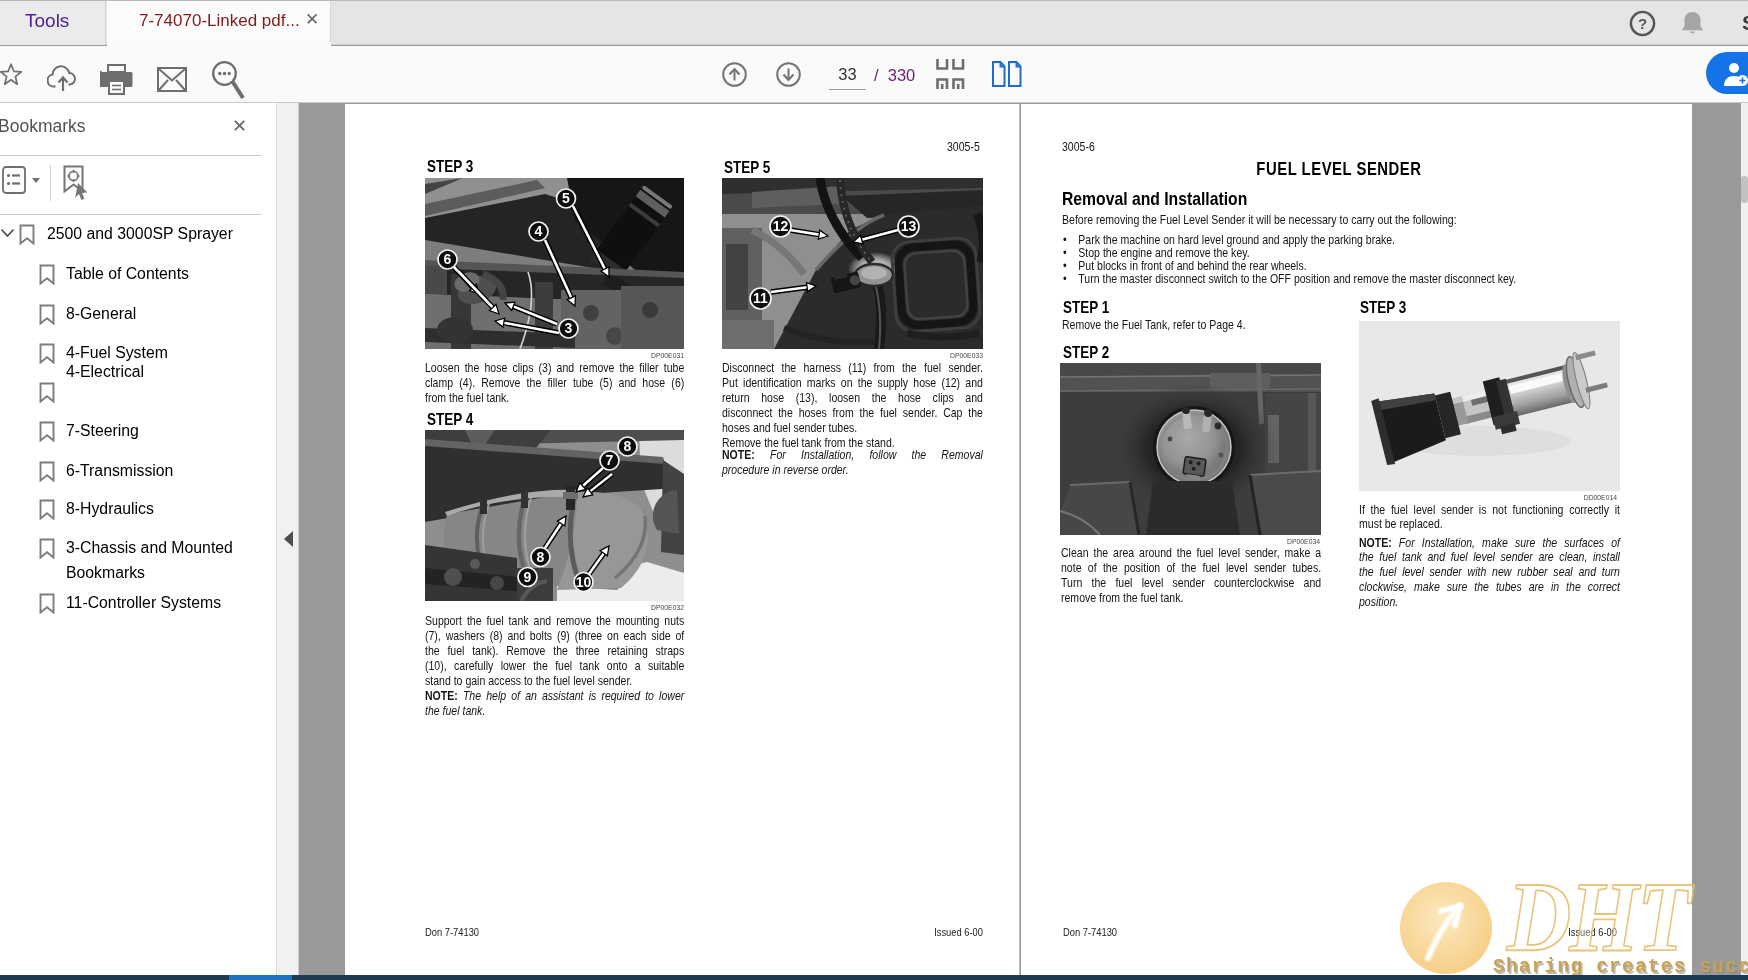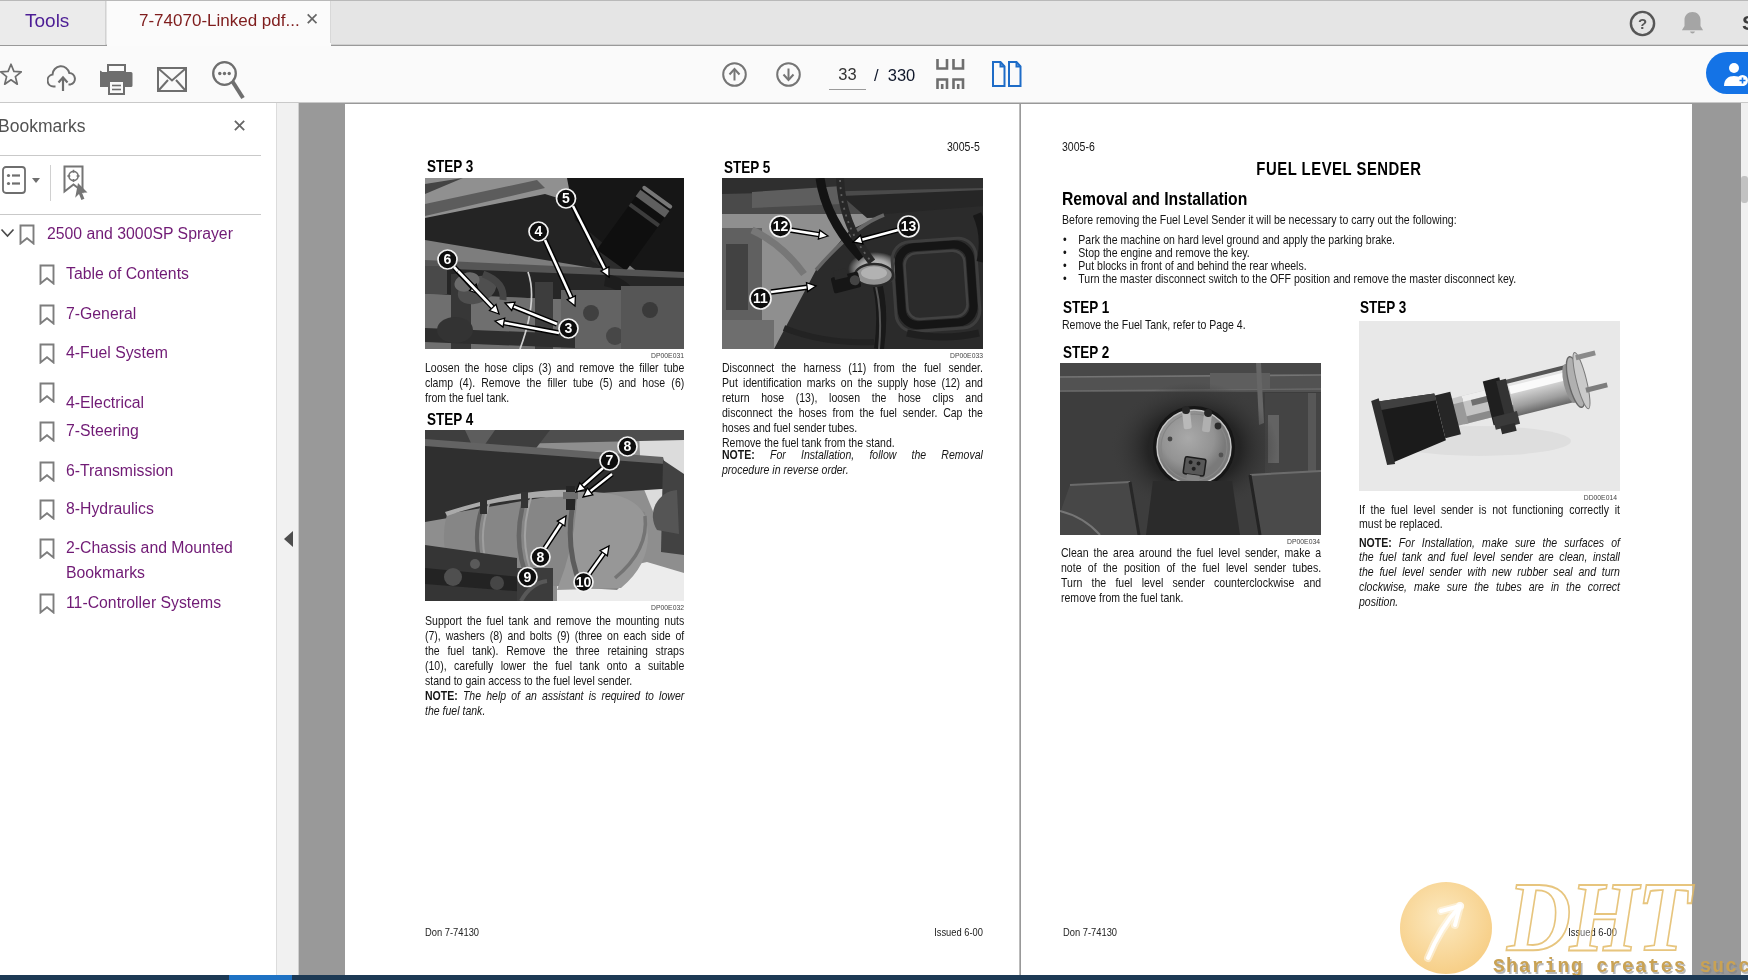--- a/index.html
+++ b/index.html
@@ -5,21 +5,21 @@
 *{margin:0;padding:0;box-sizing:border-box}
 html,body{width:1748px;height:980px;overflow:hidden;background:#999;font-family:"Liberation Sans",sans-serif}
 .ab{position:absolute}
 .cx{transform:scaleX(.85);transform-origin:0 0}
 .crx{transform:scaleX(.85);transform-origin:100% 0;text-align:right}
 .t{font-size:12.4px;line-height:14.9px;color:#151515}
 .j{text-align:justify;text-align-last:justify}
 .step{font-weight:bold;font-size:15.9px;color:#000;white-space:nowrap}
 .lbl{font-size:8px;color:#444;white-space:nowrap}
 .ft{font-size:11px;color:#222;white-space:nowrap}
-.bm{font-size:15.8px;color:#701a75;white-space:nowrap}
+.bm{font-size:15.8px;color:#000000;white-space:nowrap}
 i{font-style:italic}
 </style>
 </head>
 <body>
 
 <div class="ab" style="left:0;top:0;width:1748px;height:45px;background:#e5e5e5;border-top:1px solid #b9b9b9;border-bottom:1px solid #cfcfcf"></div>
 <div class="ab" style="left:0;top:1px;width:106px;height:44px;background:#ebebeb;border-right:1px solid #d2d2d2"></div>
 <div class="ab" style="left:25px;top:10px;font-size:19px;color:#4c1d95">Tools</div>
 <div class="ab" style="left:107px;top:1px;width:224px;height:44px;background:#fbfbfb;border-right:1px solid #d8d8d8"></div>
 <div class="ab" style="left:139px;top:11px;font-size:17px;color:#7f1d1d">7-74070-Linked pdf...</div>
@@ -67,21 +67,21 @@
     <circle cx="12.5" cy="12.5" r="11.3" fill="none" stroke="#757575" stroke-width="2"></circle>
     <line x1="12.5" y1="18.5" x2="12.5" y2="8" stroke="#757575" stroke-width="2"></line>
     <path d="M7.5 12.5 L12.5 7 L17.5 12.5" fill="none" stroke="#757575" stroke-width="2"></path>
   </svg>
 <svg class="ab" style="left:776px;top:62px" width="25" height="25" viewBox="0 0 25 25">
     <circle cx="12.5" cy="12.5" r="11.3" fill="none" stroke="#757575" stroke-width="2"></circle>
     <line x1="12.5" y1="6.5" x2="12.5" y2="17" stroke="#757575" stroke-width="2"></line>
     <path d="M7.5 12.5 L12.5 18 L17.5 12.5" fill="none" stroke="#757575" stroke-width="2"></path>
   </svg>
 <div class="ab" style="left:829px;top:64px;width:37px;height:26px;border-bottom:1px solid #9a9a9a;text-align:center;font-size:16.5px;color:#333;padding-top:1px">33</div>
-<div class="ab" style="left:874px;top:66px;font-size:16.5px;color:#0f172a">/&nbsp;&nbsp;330</div>
+<div class="ab" style="left:874px;top:66px;font-size:16.5px;color:#701a75">/&nbsp;&nbsp;330</div>
 <svg class="ab" style="left:935px;top:58px" width="31" height="32" viewBox="0 0 31 32">
     <g fill="none" stroke="#6e6e6e" stroke-width="2.6">
       <path d="M2.5 1 v9.5 h9.5 v-9.5"></path>
       <path d="M18.5 1 v9.5 h9.5 v-9.5"></path>
       <path d="M2.5 31 v-9.5 h9.5 v9.5"></path>
       <path d="M18.5 31 v-9.5 h9.5 v9.5"></path>
       <path d="M7.2 26 v5 M23.2 26 v5"></path>
     </g>
   </svg>
 <svg class="ab" style="left:992px;top:61px" width="30" height="26" viewBox="0 0 30 26">
@@ -129,45 +129,45 @@
     <path d="M1.5 1.5 h13 v18 l-6.5 -5.2 -6.5 5.2 z" fill="none" stroke="#7d7d7d" stroke-width="1.9"></path>
   </svg>
 <div class="bm ab" style="left:47px;top:225px">2500 and 3000SP Sprayer</div>
 <svg class="ab" style="left:39px;top:264px" width="16" height="21" viewBox="0 0 16 21">
     <path d="M1.5 1.5 h13 v18 l-6.5 -5.2 -6.5 5.2 z" fill="none" stroke="#7d7d7d" stroke-width="1.9"></path>
   </svg>
 <div class="bm ab" style="left:66px;top:265px">Table of Contents</div>
 <svg class="ab" style="left:39px;top:304px" width="16" height="21" viewBox="0 0 16 21">
     <path d="M1.5 1.5 h13 v18 l-6.5 -5.2 -6.5 5.2 z" fill="none" stroke="#7d7d7d" stroke-width="1.9"></path>
   </svg>
-<div class="bm ab" style="left:66px;top:305px">7-General</div>
+<div class="bm ab" style="left:66px;top:305px">8-General</div>
 <svg class="ab" style="left:39px;top:343px" width="16" height="21" viewBox="0 0 16 21">
     <path d="M1.5 1.5 h13 v18 l-6.5 -5.2 -6.5 5.2 z" fill="none" stroke="#7d7d7d" stroke-width="1.9"></path>
   </svg>
 <div class="bm ab" style="left:66px;top:344px">4-Fuel System</div>
 <svg class="ab" style="left:39px;top:382px" width="16" height="21" viewBox="0 0 16 21">
     <path d="M1.5 1.5 h13 v18 l-6.5 -5.2 -6.5 5.2 z" fill="none" stroke="#7d7d7d" stroke-width="1.9"></path>
   </svg>
-<div class="bm ab" style="left:66px;top:394px">4-Electrical</div>
+<div class="bm ab" style="left:66px;top:363px">4-Electrical</div>
 <svg class="ab" style="left:39px;top:421px" width="16" height="21" viewBox="0 0 16 21">
     <path d="M1.5 1.5 h13 v18 l-6.5 -5.2 -6.5 5.2 z" fill="none" stroke="#7d7d7d" stroke-width="1.9"></path>
   </svg>
 <div class="bm ab" style="left:66px;top:422px">7-Steering</div>
 <svg class="ab" style="left:39px;top:461px" width="16" height="21" viewBox="0 0 16 21">
     <path d="M1.5 1.5 h13 v18 l-6.5 -5.2 -6.5 5.2 z" fill="none" stroke="#7d7d7d" stroke-width="1.9"></path>
   </svg>
 <div class="bm ab" style="left:66px;top:462px">6-Transmission</div>
 <svg class="ab" style="left:39px;top:499px" width="16" height="21" viewBox="0 0 16 21">
     <path d="M1.5 1.5 h13 v18 l-6.5 -5.2 -6.5 5.2 z" fill="none" stroke="#7d7d7d" stroke-width="1.9"></path>
   </svg>
 <div class="bm ab" style="left:66px;top:500px">8-Hydraulics</div>
 <svg class="ab" style="left:39px;top:538px" width="16" height="21" viewBox="0 0 16 21">
     <path d="M1.5 1.5 h13 v18 l-6.5 -5.2 -6.5 5.2 z" fill="none" stroke="#7d7d7d" stroke-width="1.9"></path>
   </svg>
-<div class="bm ab" style="left:66px;top:539px">2-Chassis and Mounted</div>
+<div class="bm ab" style="left:66px;top:539px">3-Chassis and Mounted</div>
 <div class="bm ab" style="left:66px;top:564px">Bookmarks</div>
 <svg class="ab" style="left:39px;top:593px" width="16" height="21" viewBox="0 0 16 21">
     <path d="M1.5 1.5 h13 v18 l-6.5 -5.2 -6.5 5.2 z" fill="none" stroke="#7d7d7d" stroke-width="1.9"></path>
   </svg>
 <div class="bm ab" style="left:66px;top:594px">11-Controller Systems</div>
 
 <div class="ab" style="left:299px;top:103px;width:1442px;height:877px;background:#999"></div>
 <div class="ab" style="left:345px;top:104px;width:675px;height:876px;background:#fff;border-right:1px solid #bbb"></div>
 <div class="ab" style="left:1021px;top:104px;width:671px;height:876px;background:#fff"></div>
 <div class="ab" style="left:1741px;top:103px;width:7px;height:877px;background:#f0f0f0"></div>

